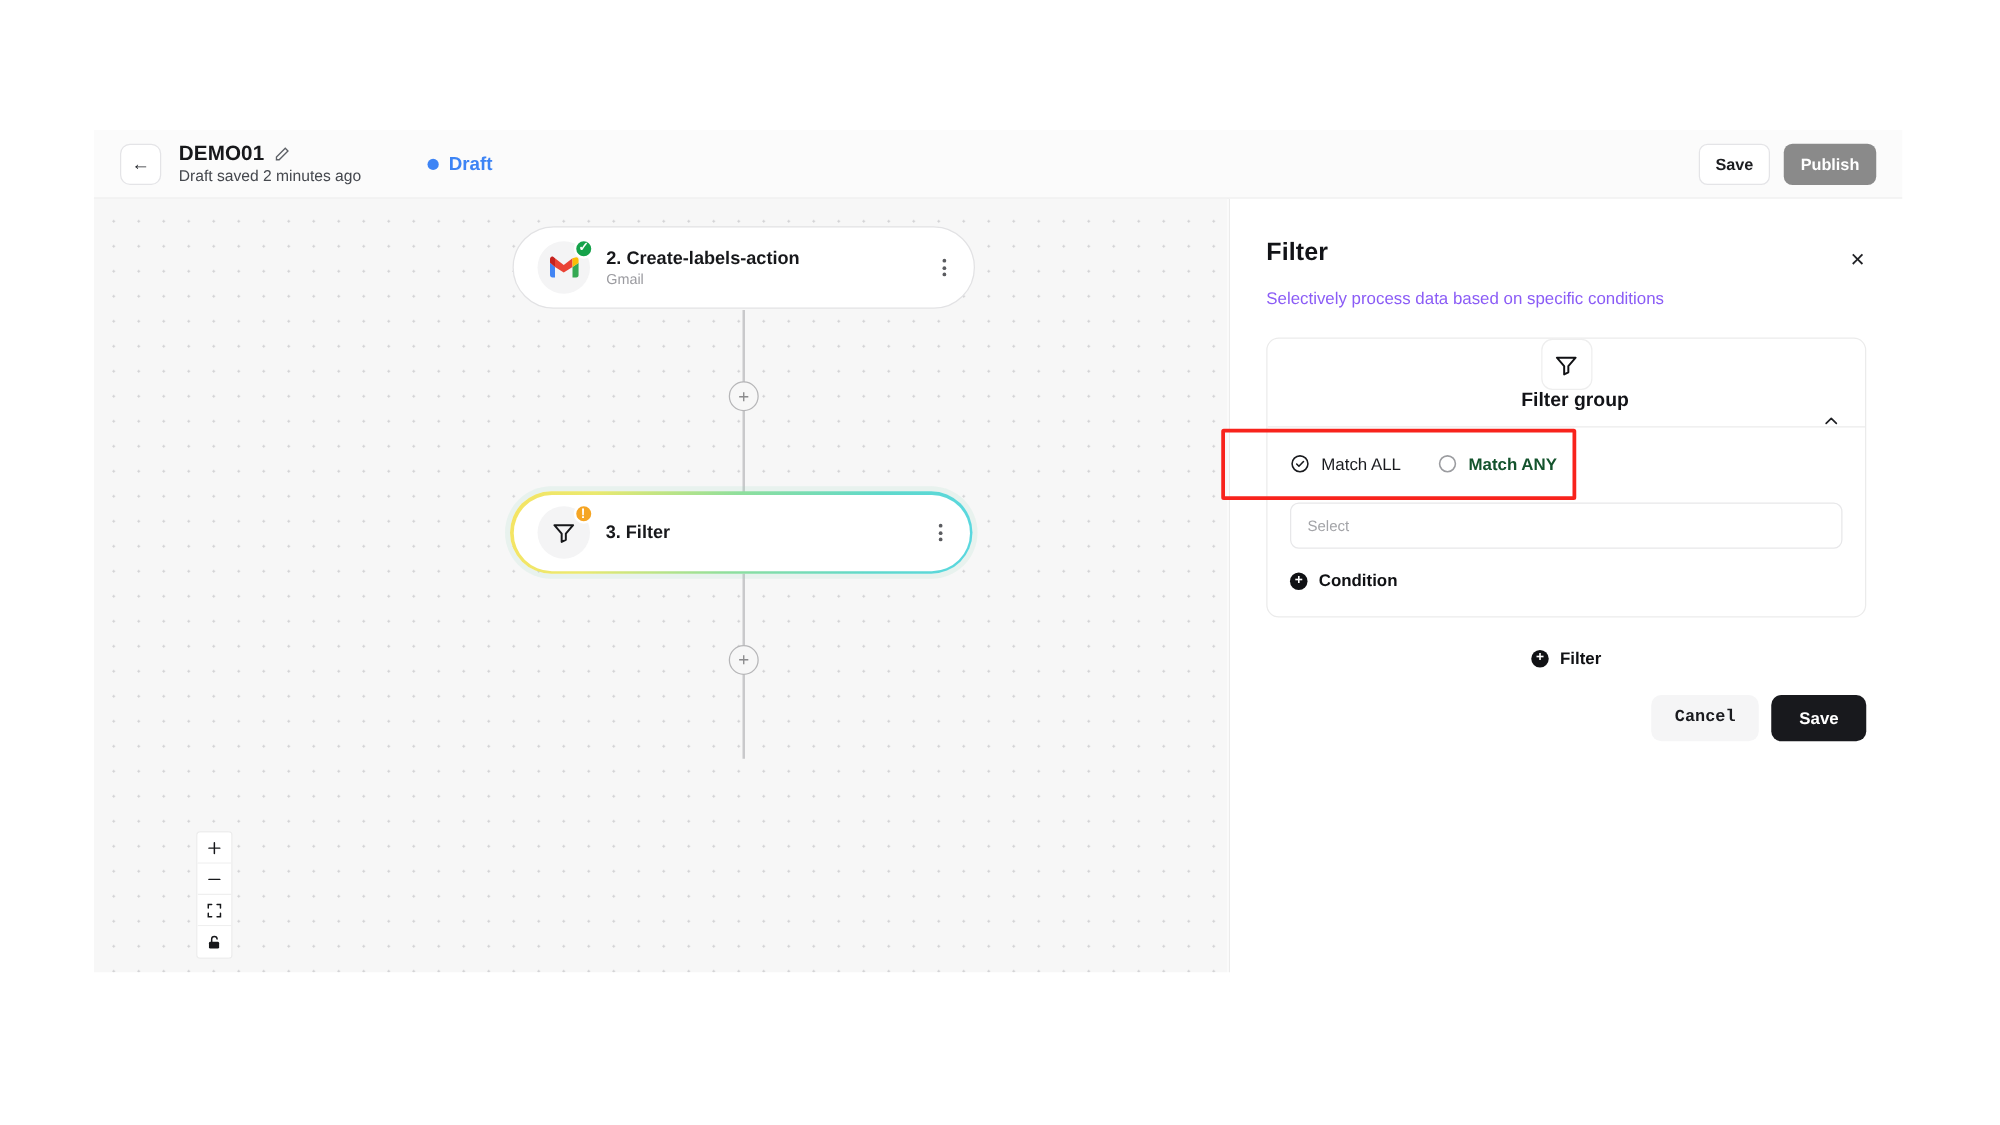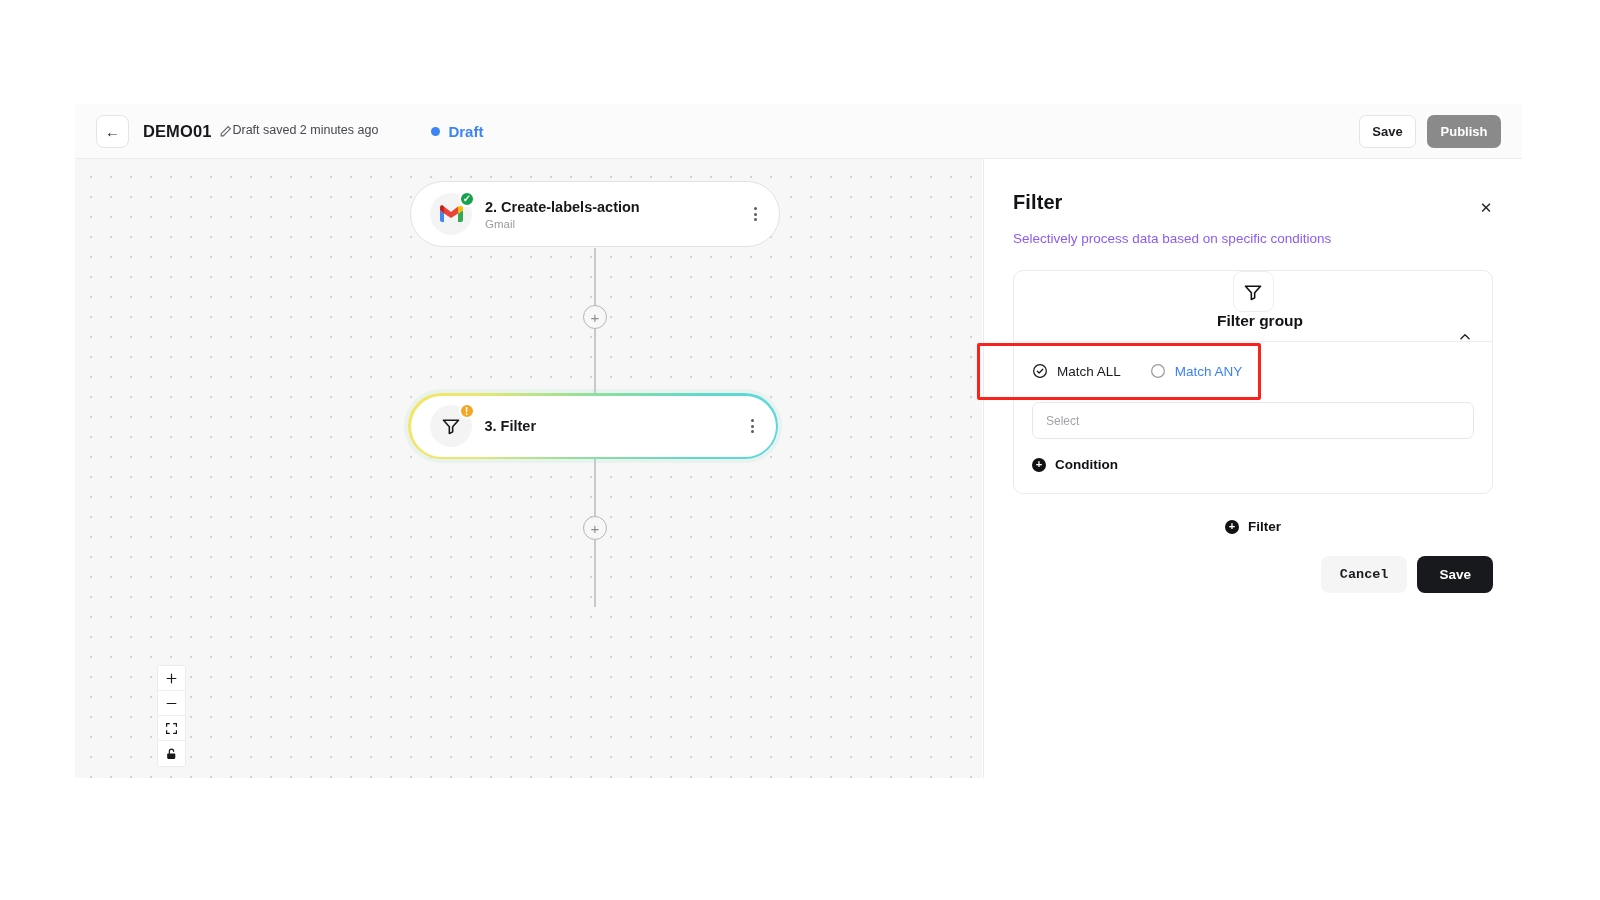--- a/index.html
+++ b/index.html
@@ -31,21 +31,21 @@
     margin-left: 21px;
     width: 33px; height: 33px;
     background: #ffffff;
     border: 1px solid #e4e4e7;
     border-radius: 8px;
     display: flex; align-items: center; justify-content: center;
     cursor: pointer;
     font-size: 15px; color: #22252a;
     flex: none;
   }
-  .title-block { margin-left: 14px; display: flex; flex-direction: row; justify-content: center; }
+  .title-block { margin-left: 14px; display: flex; flex-direction: column; justify-content: center; }
   .title-row { display: flex; align-items: center; gap: 8px; }
   .wf-title { font-size: 16.5px; font-weight: bold; color: #17181b; letter-spacing: .1px; }
   .pencil { width: 13px; height: 13px; display: block; color: #5d6066; cursor: pointer; }
   .wf-sub { font-size: 12.5px; color: #45484e; margin-top: 1px; }
   .status {
     margin-left: 53px;
     display: flex; align-items: center; gap: 8px;
     font-size: 15px; font-weight: bold; color: #3d84f5;
   }
   .status .dot { width: 9px; height: 9px; border-radius: 50%; background: #3d84f5; display: block; }
@@ -191,21 +191,21 @@
   .group-pencil { margin-left: 8px; width: 12px; height: 12px; color: #4e5157; cursor: pointer; display: block; }
   .chev {
     margin-left: auto; width: 18px; height: 18px;
     display: flex; align-items: center; justify-content: center;
     cursor: pointer; color: #1f2024; background: none; border: none;
   }
   .group-body { padding: 17px 18px 21px 18px; }
   .match-row { display: flex; align-items: center; gap: 29px; height: 24px; }
   .match-opt { display: flex; align-items: center; gap: 9px; cursor: pointer; font-size: 13.5px; }
   .match-opt.on { color: #1a1b1f; }
-  .match-opt.off { color: #3b82f6; }
+  .match-opt.off { color: #14532d; font-weight: bold; }
   .radio { width: 16px; height: 16px; flex: none; display: block; }
   .select-box {
     margin-top: 19px;
     height: 37px; width: 100%;
     border: 1px solid #e7e7e9; border-radius: 7px;
     background: #ffffff;
     display: flex; align-items: center;
     padding: 0 13px;
     font-size: 12px; color: #a3a4a8; cursor: pointer;
   }

